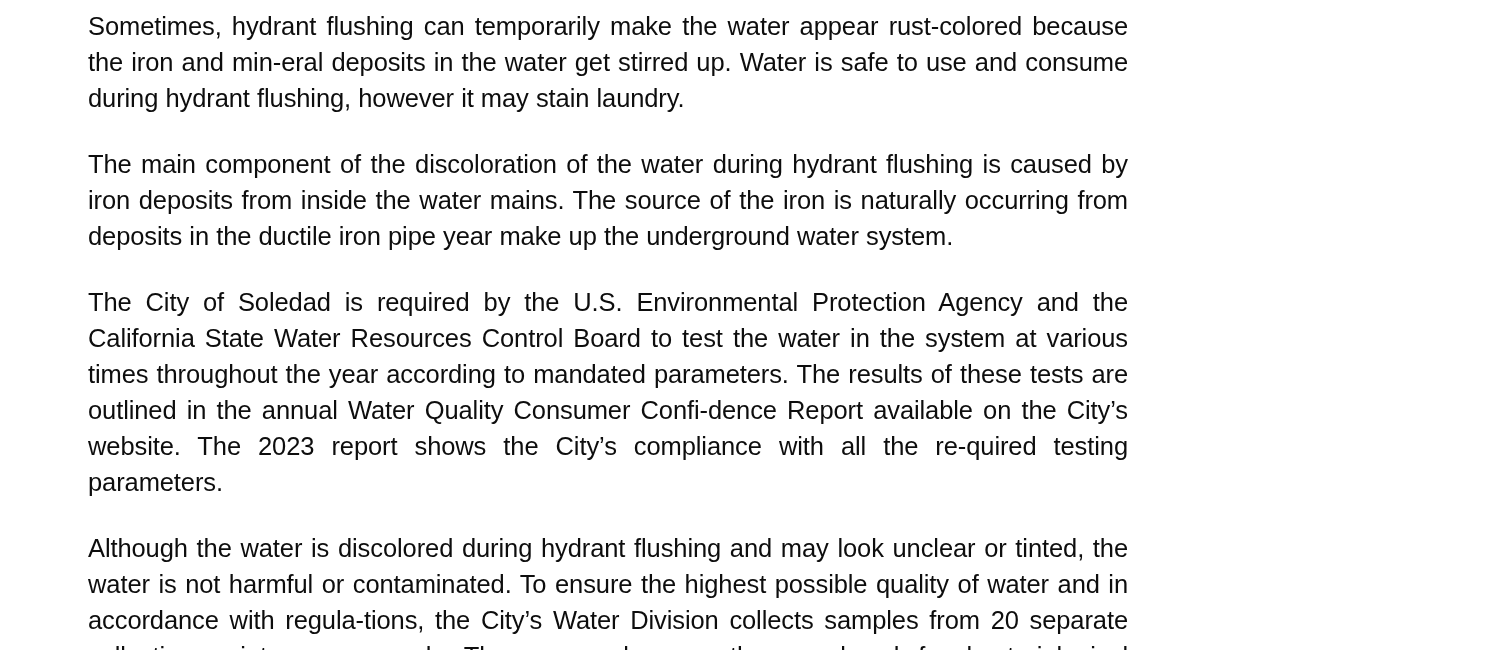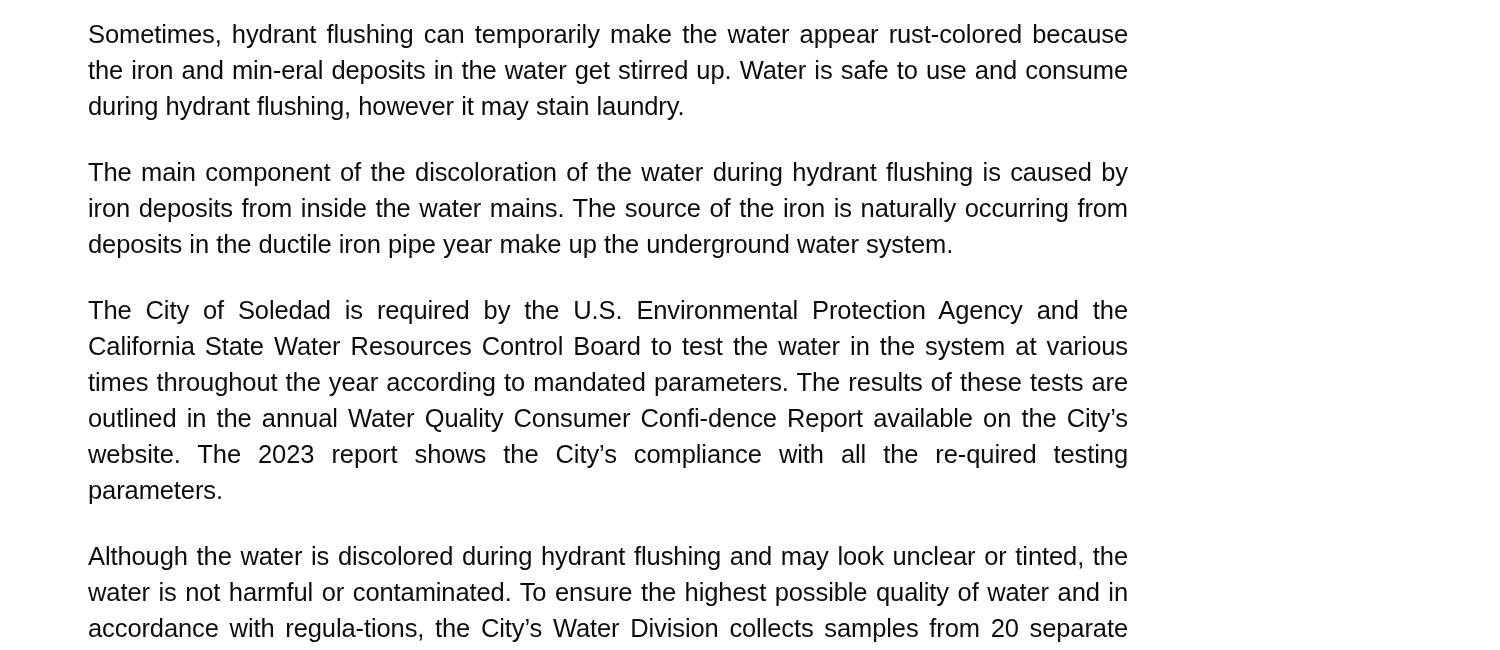--- a/index.html
+++ b/index.html
@@ -12,21 +12,21 @@
     height: 650px;
     overflow: hidden;
     font-family: "Liberation Serif", serif;
   }
   .page {
     position: relative;
     width: 1216px;
     height: 650px;
     background: #ffffff;
     box-sizing: border-box;
-    padding: 12px 88px 0px 88px;
+    padding: 4px 88px 0px 88px;
   }
   .doc-body {
     padding-top: 4px;
   }
   .para {
     font-family: "Liberation Sans", sans-serif;
     font-size: 25.5px;
     line-height: 36px;
     color: #0d0d0d;
     text-align: justify;

